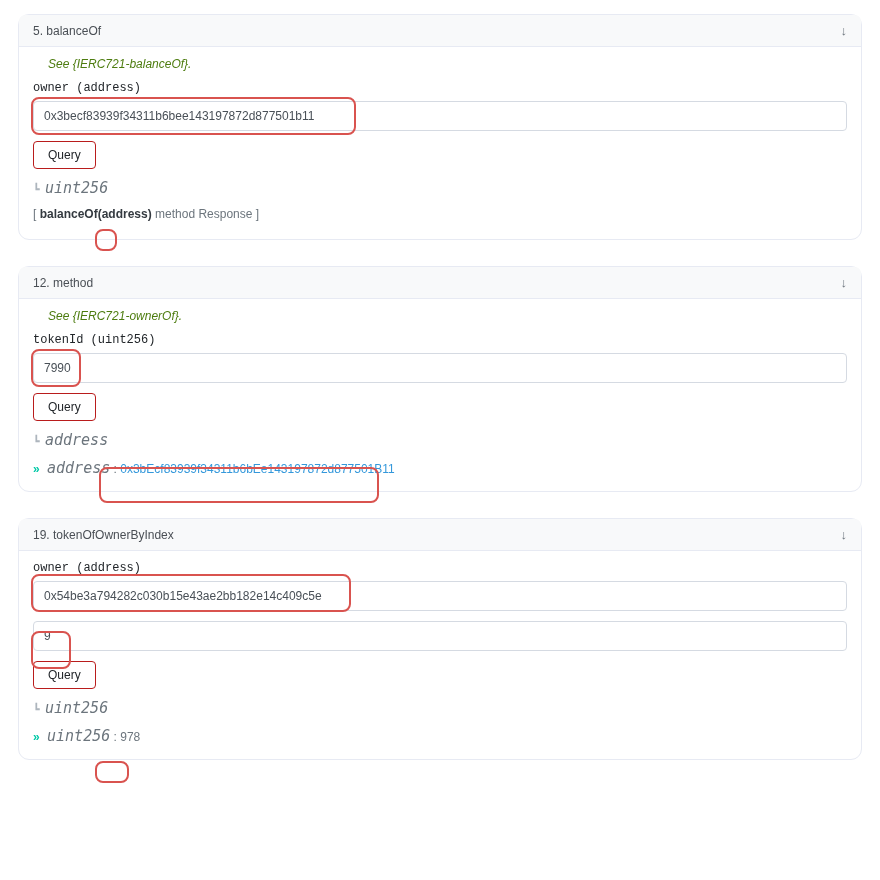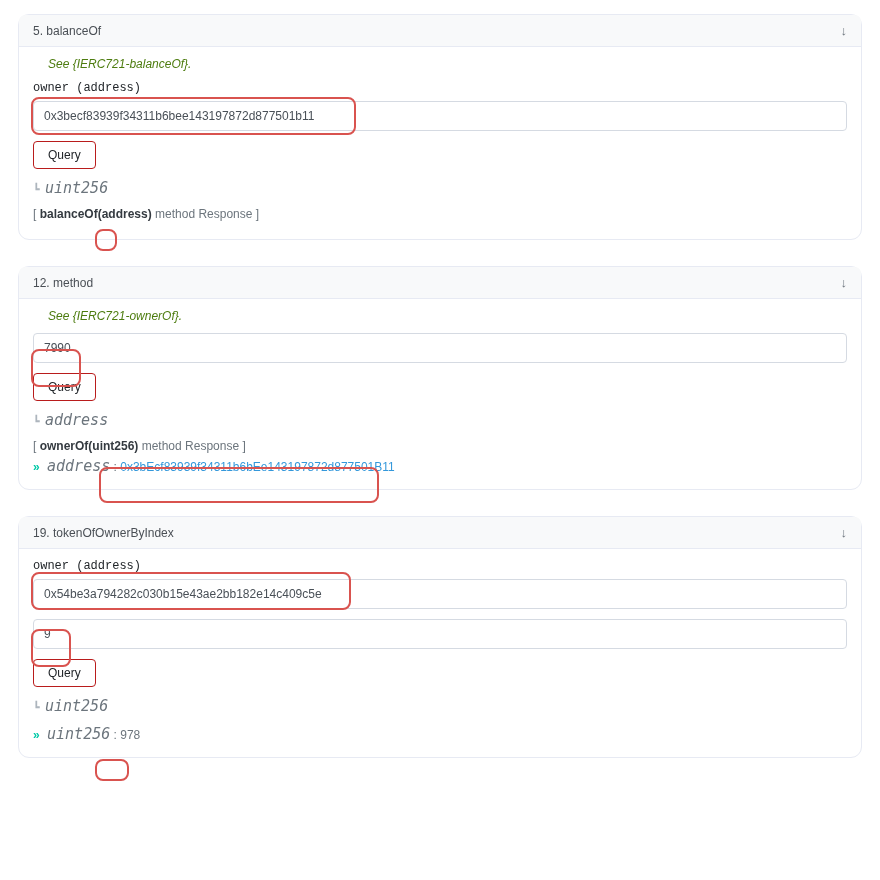--- a/index.html
+++ b/index.html
@@ -127,28 +127,26 @@
 
 <div class="panel">
   <div class="panel-header">
     <span>
       <span>12.</span> <span>method</span>
     </span>
     <span class="arrow-down">↓</span>
   </div>
   <div class="panel-body">
     <div class="see">See {IERC721-ownerOf}.</div>
+    <div class="field-label">tokenId (uint256)</div>
     <input class="text-input" value="7990" style="">
     <button class="btn">Query</button>
     <div class="ret-line">
       <span class="corner">┗</span>
       <span class="mono">address</span>
-    </div>
-    <div class="resp-head">
-      [ <b>ownerOf(uint256)</b> <span>method Response ]</span>
     </div>
     <div class="resp-value">
       <span class="greenraq">»</span>
       <span class="mono">address</span> :
       <span class="link">0x3bEcf83939f34311b6bEe143197872d877501B11</span>
     </div>
     <div class="hi" style="left:12px; top:50px; width:50px; height:38px;"></div>
     <div class="hi" style="left:80px; top:168px; width:280px; height:36px;"></div>
   </div>
 </div>

